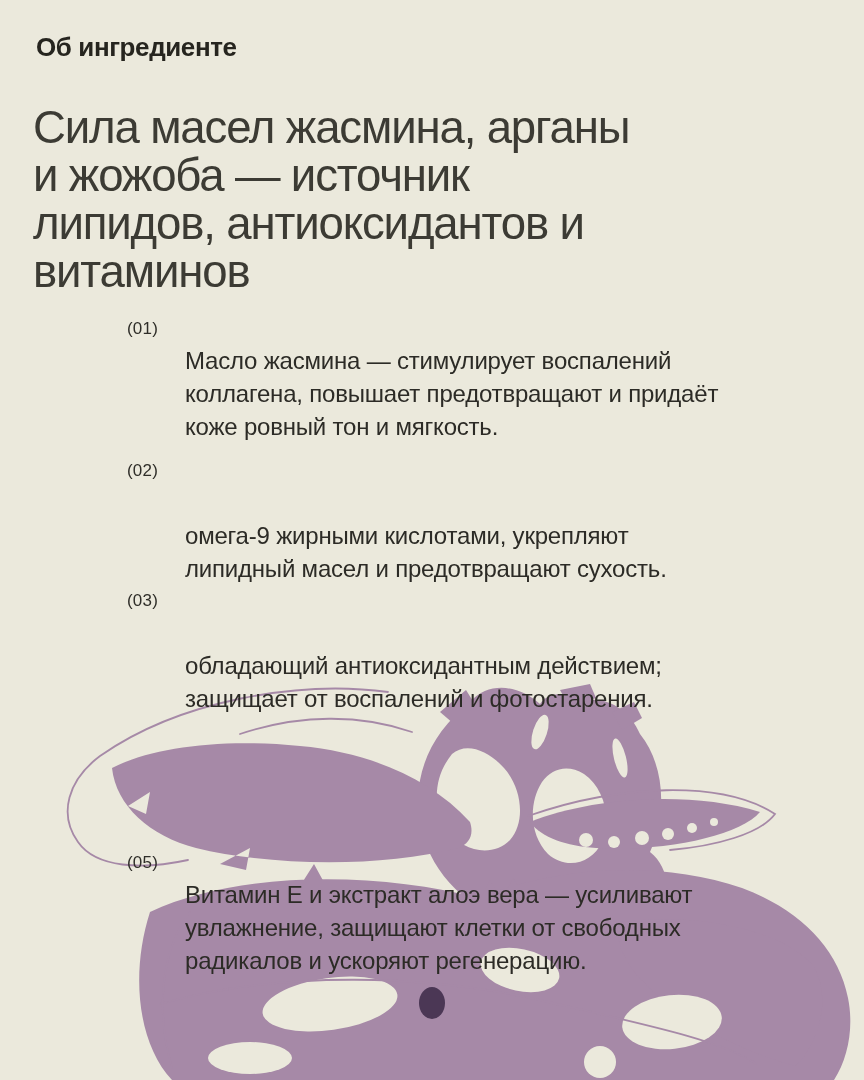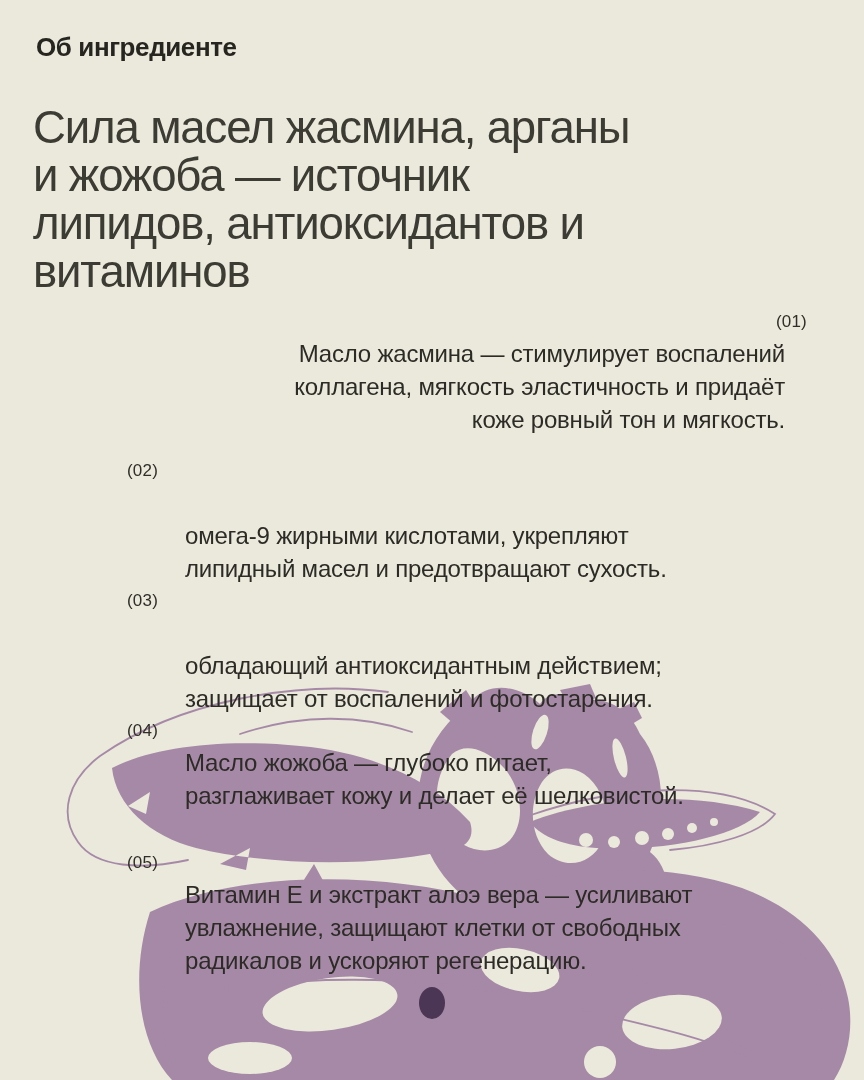--- a/index.html
+++ b/index.html
@@ -34,21 +34,21 @@
     letter-spacing: -1.2px;
     color: #3c3b34;
     transform: scaleX(0.97);
     transform-origin: 0 0;
     z-index: 3;
   }
 
   .list { position: absolute; left: 0; top: 0; width: 864px; height: 1080px; z-index: 3; }
 
   .item { position: absolute; left: 127px; width: 680px; }
-  .item-1 { top: 312px; text-align: right; }
+  .item-1 { top: 319px; }
   .item-2 { top: 461px; }
   .item-3 { top: 591px; }
   .item-4 { top: 721px; }
   .item-5 { top: 821px; margin-top: 32px; }
 
   .num {
     font-size: 17px;
     line-height: 20px;
     letter-spacing: 0.2px;
     color: #2f2e29;
@@ -126,43 +126,38 @@
     </g>
 
     <ellipse cx="432" cy="331" rx="13" ry="16" fill="#4b3755"></ellipse>
   </svg>
 
   <div class="list">
 
     <div class="item item-1">
       <div class="num">(01)</div>
       <div class="body-text"><span>Масло жасмина — стимулирует воспалений</span><br>
-        <span>коллагена, мягкость эластичность и придаёт</span><br>
+        <span>коллагена, повышает предотвращают и придаёт</span><br>
         <span>коже ровный тон и мягкость.</span></div>
     </div>
 
     <div class="item item-2">
       <div class="num">(02)</div>
       <div class="body-text"><br>
         <span>омега-9 жирными кислотами, укрепляют</span><br>
         <span>липидный масел и предотвращают сухость.</span></div>
     </div>
 
     <div class="item item-3">
       <div class="num">(03)</div>
       <div class="body-text"><br>
         <span>обладающий антиоксидантным действием;</span><br>
         <span>защищает от воспалений и фотостарения.</span></div>
     </div>
 
-    <div class="item item-4">
-      <div class="num">(04)</div>
-      <div class="body-text"><span>Масло жожоба — глубоко питает,</span><br>
-        <span>разглаживает кожу и делает её шелковистой.</span></div>
-    </div>
 
     <div class="item item-5">
       <div class="num">(05)</div>
       <div class="body-text"><span>Витамин Е и экстракт алоэ вера — усиливают</span><br>
         <span>увлажнение, защищают клетки от свободных</span><br>
         <span>радикалов и ускоряют регенерацию.</span></div>
     </div>
 
   </div>
 </div>

